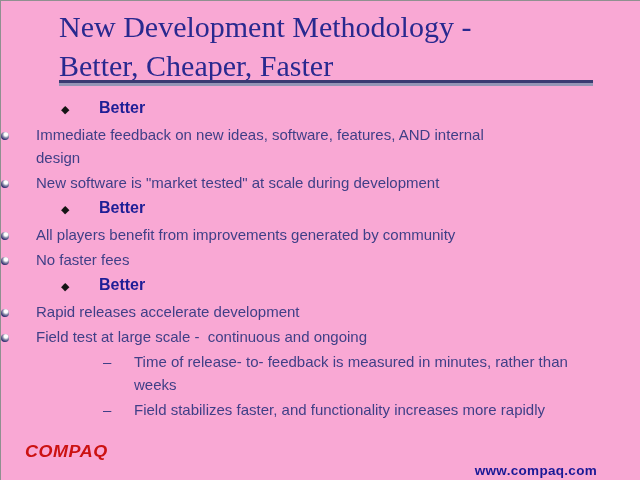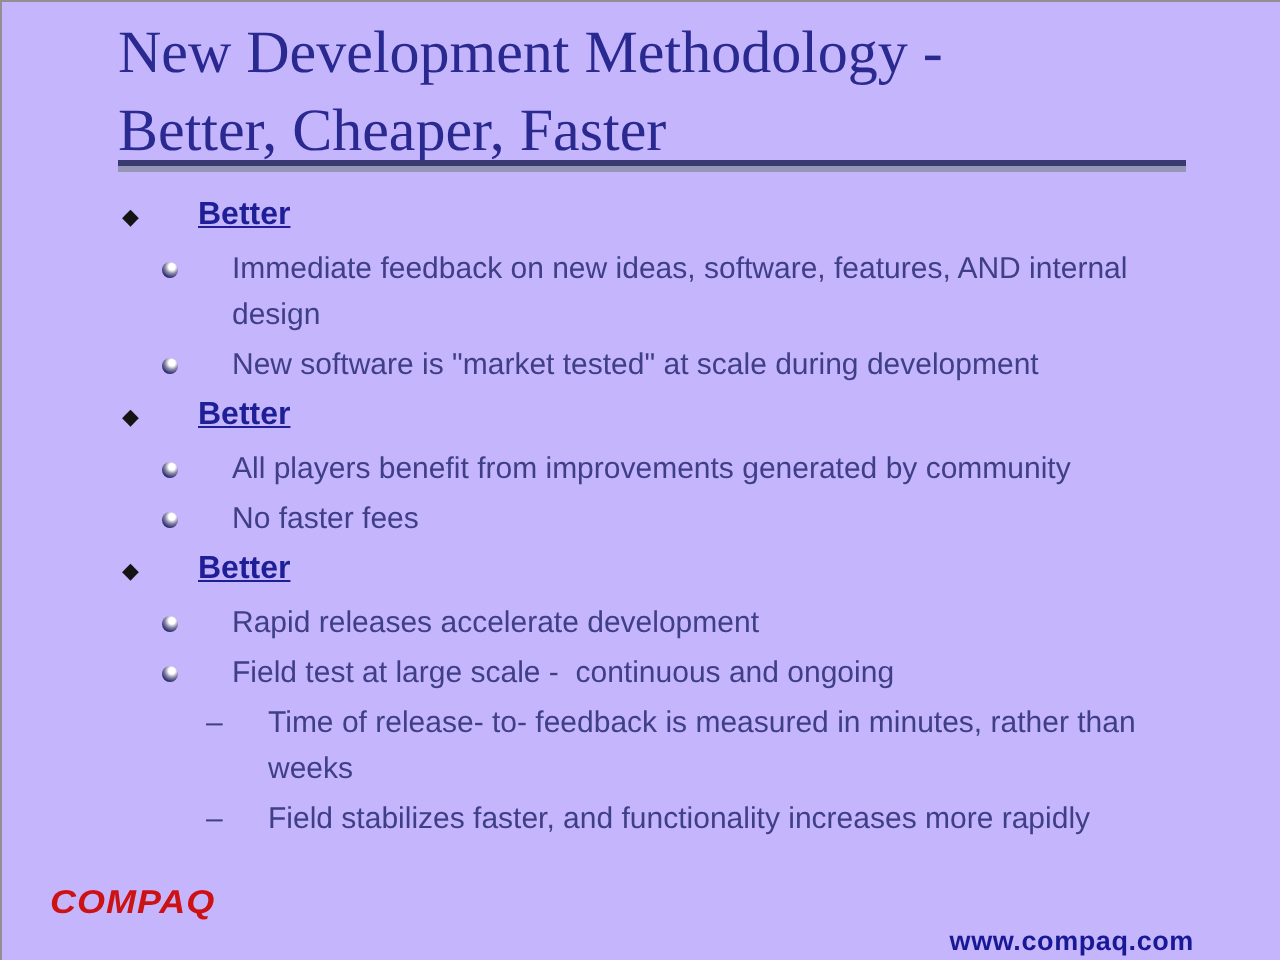--- a/index.html
+++ b/index.html
@@ -1,54 +1,54 @@
 <!DOCTYPE html>
 <html><head>
 <meta charset="utf-8">
 <style>
   html,body{margin:0;padding:0;background:#c0c0c0;}
   .slide{
     position:relative;
     width:640px;height:480px;
-    background:#c4b5fd;
+    background:#f9a8d4;
     border-top:1px solid #909090;
     border-left:1px solid #909090;
     box-sizing:border-box;
     overflow:hidden;
     font-family:"Liberation Sans",sans-serif;
   }
   .title{
     position:absolute;left:58px;top:6px;width:560px;
     font-family:"Liberation Serif",serif;
     font-size:30px;line-height:39px;
     color:#29298f;font-weight:400;
   }
   .rule{
     position:absolute;left:58px;top:79px;width:534px;height:6px;
     background:linear-gradient(to bottom,#3a3a72 0 50%,#9595b6 50% 100%);
   }
   .content{position:absolute;left:0;top:95px;width:620px;}
   .row{display:flex;align-items:flex-start;line-height:23px;margin-bottom:2px;}
   .lvl1{padding-left:60px;}
-  .lvl2{padding-left:80px;}
+  .lvl2{}
   .lvl3{padding-left:102px;}
   .gutter{flex:0 0 auto;display:inline-block;}
   .lvl1 .gutter{width:38px;}
   .lvl2 .gutter{width:35px;}
   .lvl3 .gutter{width:31px;}
   .diamond{font-size:11px;color:#141414;line-height:23px;display:inline-block;}
   .sphere{
     display:inline-block;width:8px;height:8px;margin-top:8px;border-radius:50%;
     background:radial-gradient(circle at 62% 30%, #ffffff 0 22%, #8c8caa 45%, #15155f 80%);
   }
   .dashb{font-size:15px;color:#3f3f87;line-height:23px;display:inline-block;}
   .text{font-size:15px;color:#3f3f87;white-space:pre-wrap;}
   .lvl2 .text{max-width:488px;}
   .lvl3 .text{max-width:452px;}
-  .heading{font-size:16px;font-weight:bold;color:#1e1e96;text-decoration:underline;}
+  .heading{font-size:16px;font-weight:bold;color:#1e1e96;}
   .logo{
     position:absolute;left:24px;top:440px;
     font-style:italic;font-weight:900;font-size:18px;letter-spacing:.5px;
     color:#cc1212;transform:scaleY(.92);
   }
   .webblock{position:absolute;right:43px;top:436px;text-align:right;color:#191996;}
   .url{font-size:13.5px;font-weight:bold;letter-spacing:.3px;margin-top:26px;}
   .date{font-size:10.5px;margin-top:16px;}
 </style>
 </head>

